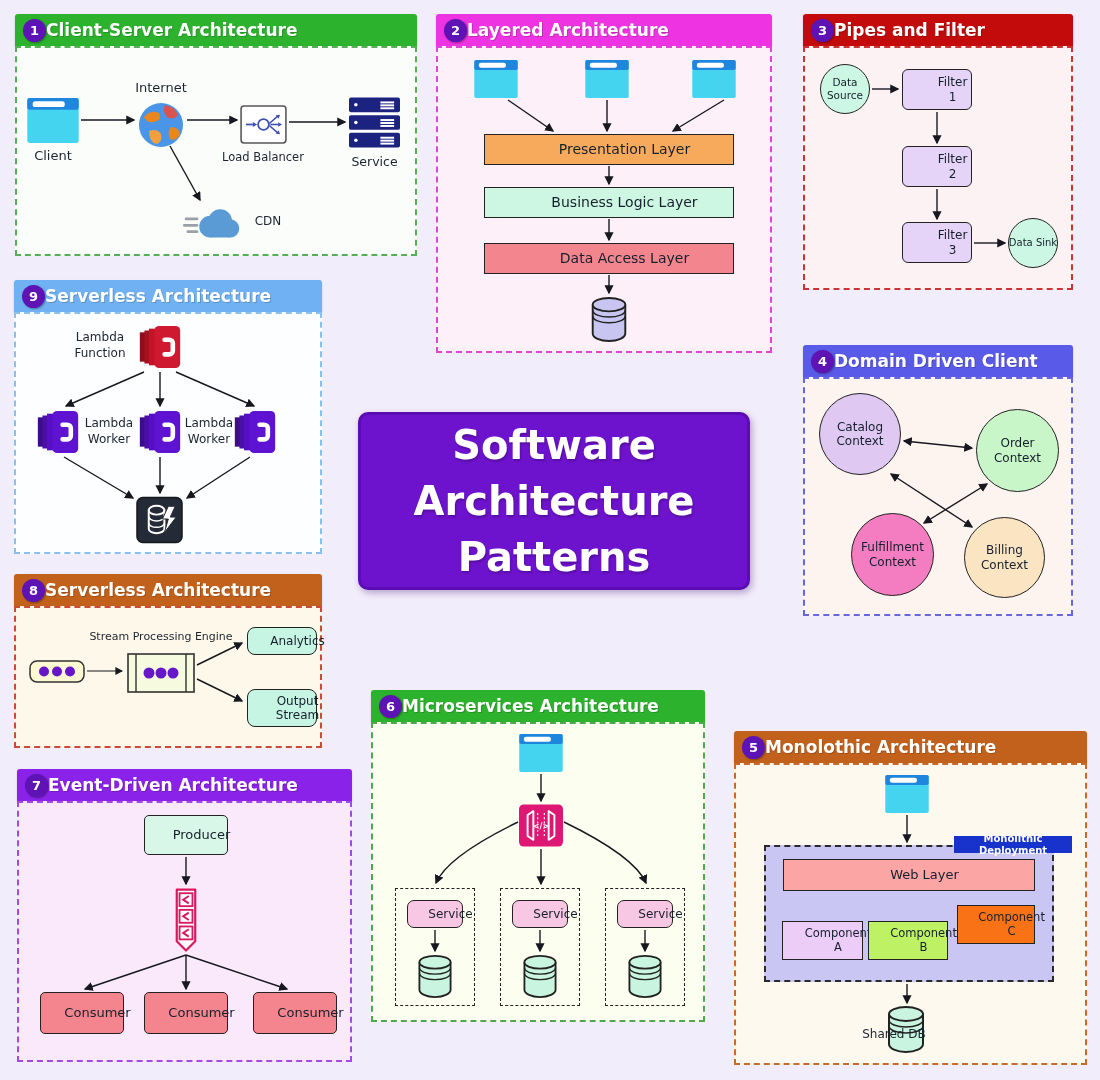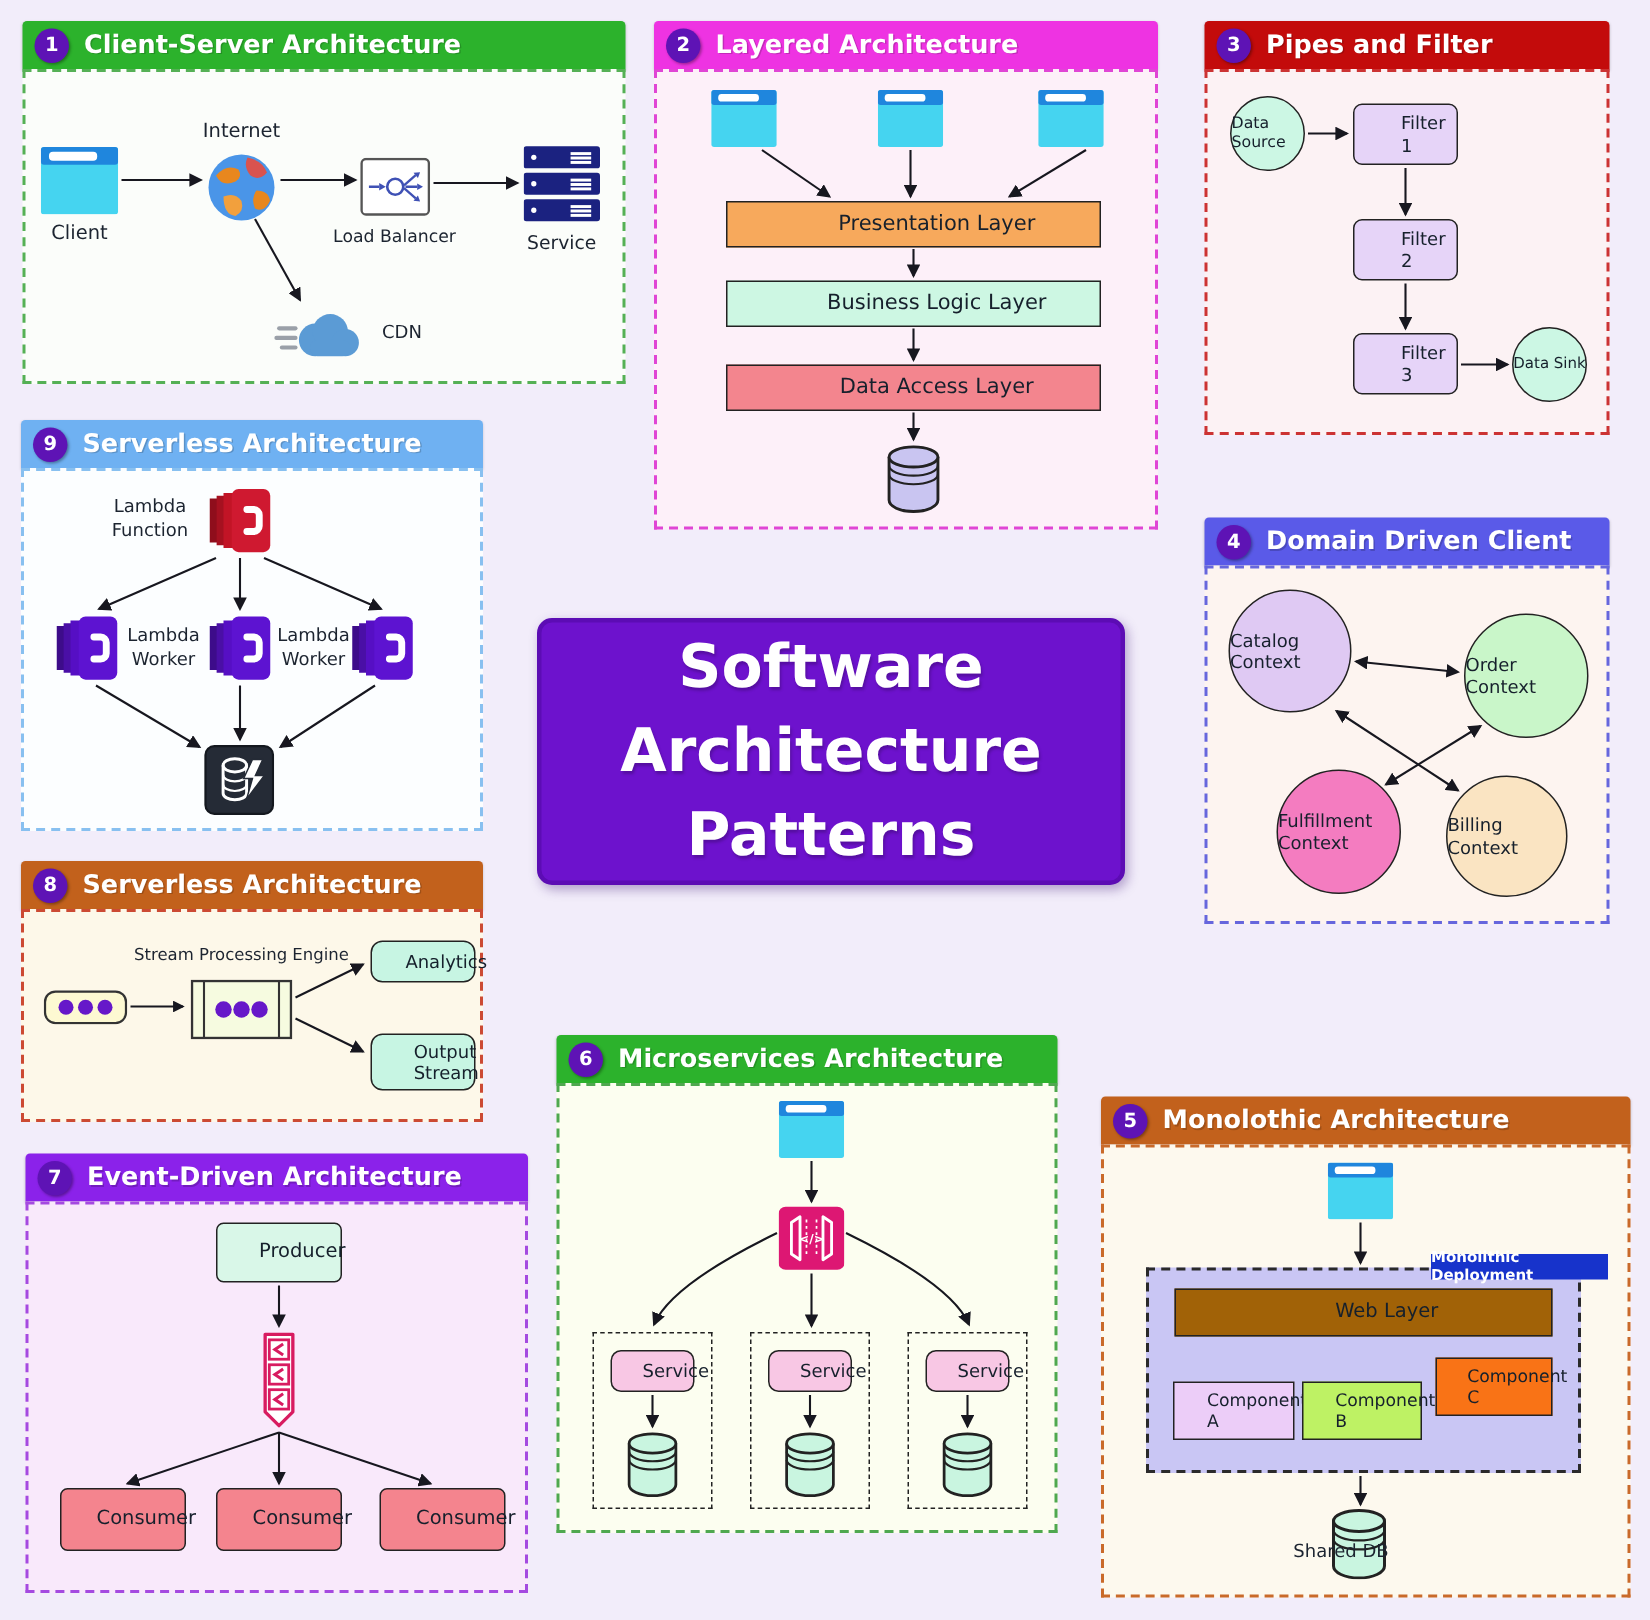--- a/index.html
+++ b/index.html
@@ -14,28 +14,28 @@
     display:flex; align-items:center; border-radius:3px 3px 0 0;
     box-shadow:0 1px 2px rgba(0,0,0,.18);
   }
   .badge {
     flex:0 0 auto; width:23px; height:23px; margin-left:8px; border-radius:50%;
     background:#5e13b5; color:#fff; font-size:13px; font-weight:bold;
     display:flex; align-items:center; justify-content:center;
     box-shadow:1px 1px 2px rgba(0,0,0,.35);
   }
   .hdr-title {
-    margin-left:10px; color:#fff; font-weight:bold; font-size:17px;
+    color:#fff; font-weight:bold; font-size:17px;
     white-space:nowrap; text-shadow:1px 1px 0 rgba(0,0,0,.18);
   }
   .pbody { position:absolute; left:0; top:32px; right:0; bottom:0; border:2px dashed #999; }
   .wires { position:absolute; inset:0; width:100%; height:100%; pointer-events:none; }
   .node {
     position:absolute; display:flex; align-items:center; justify-content:center;
-    text-align:left; color:#16202c; line-height:1.2;
+    text-align:center; color:#16202c; line-height:1.2;
   }
   .box { border:1.5px solid #222;padding-left:31px; }
   .circle { border-radius:50%; border:1.5px solid #222; }
   .lbl { position:absolute; text-align:center; color:#1c2430; line-height:1.3; }
   .icon { position:absolute; }
   .big-title {
     position:absolute; left:358px; top:412px; width:392px; height:178px;
     background:#6d12cd; border-radius:10px; display:flex; flex-direction:column;
     align-items:center; justify-content:center; color:#fff;
     box-shadow:2px 3px 7px rgba(60,20,120,.35); border:3px solid #5c0cb4;
@@ -396,21 +396,21 @@
     <div class="pbody" style="background:#fdf9ee;border-color:#c96a2a">
       <svg class="wires">
         <line x1="171" y1="50" x2="171" y2="77" stroke="#17171f" stroke-width="1.4" marker-end="url(#arr)"></line>
         <line x1="171" y1="219" x2="171" y2="238" stroke="#17171f" stroke-width="1.4" marker-end="url(#arr)"></line>
       </svg>
       <svg class="icon" style="left:149px;top:10px;width:44px;height:38px">
           <use href="#sym-browser"></use>
         </svg>
       <div class="icon" style="left:28px;top:80px;width:290px;height:137px;background:#c9c6f4;border:2px dashed #2a2a2a"></div>
       <div class="node" style="left:218px;top:71px;width:118px;height:17px;background:#1733cb;color:#fff;font-size:10px;font-weight:bold">Monolithic Deployment</div>
-      <div class="node box" style="left:47px;top:94px;width:252px;height:32px;background:#a16207;font-size:13px">Web Layer</div>
+      <div class="node box" style="left:47px;top:94px;width:252px;height:32px;background:#fca5a5;font-size:13px">Web Layer</div>
       <div class="node box" style="left:46px;top:156px;width:81px;height:39px;background:#eccdf8;font-size:11.5px">Component A</div>
       <div class="node box" style="left:132px;top:156px;width:80px;height:39px;background:#bef264;font-size:11.5px">Component B</div>
       <div class="node box" style="left:221px;top:140px;width:78px;height:39px;background:#f97316;font-size:11.5px">Component C</div>
       <svg class="icon" style="left:140px;top:240px;width:60px;height:48px;color:#c9f5e0">
           <use href="#sym-cyl"></use>
         </svg>
       <span class="lbl" style="left:120px;top:262px;width:76px;font-size:12px">Shared DB</span>
     </div>
   </div>
 

